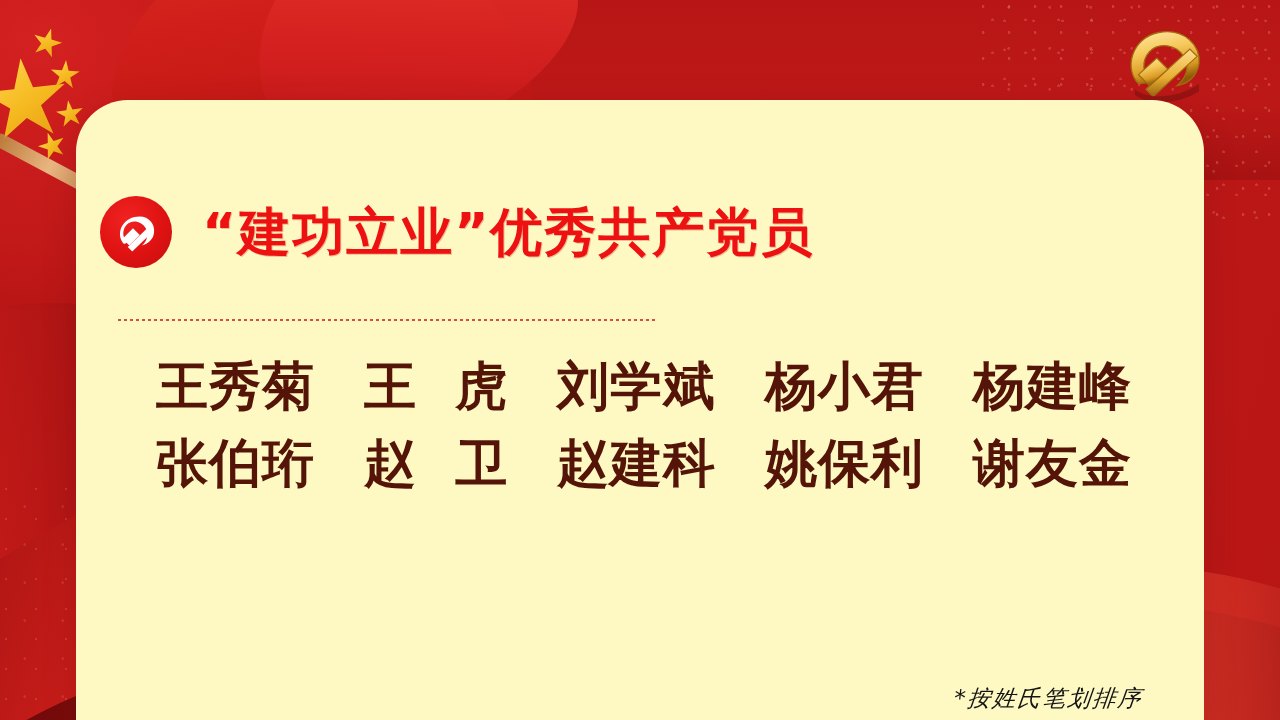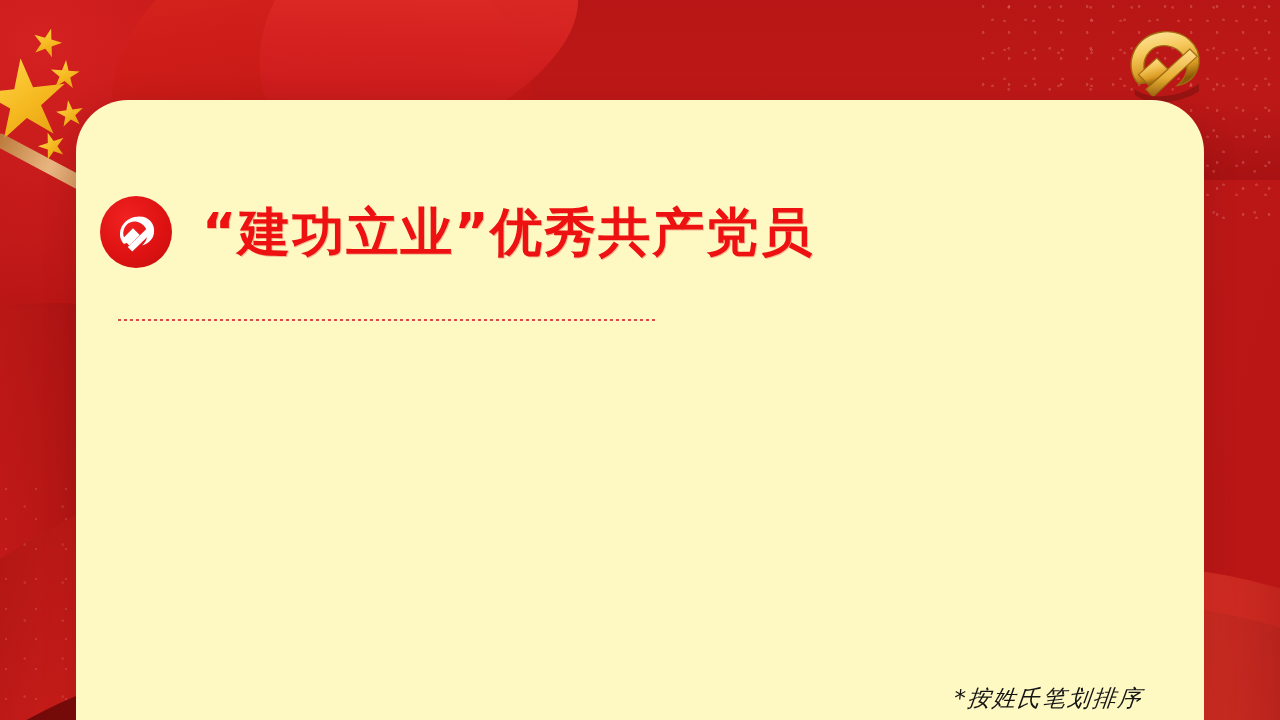--- a/index.html
+++ b/index.html
@@ -302,17 +302,33 @@
             <path d="M21 52 L50 24 L56 30 L27 58 Z"></path>
             <path d="M14 41 L28 27 L37 36 L23 50 Z"></path>
           </g>
         </svg>
       </div>
       <div class="title-text">“建功立业”优秀共产党员</div>
     </div>
 
     <div class="divider"></div>
 
+    <div class="names">
+      <div class="name-row">
+        <span class="name">王秀菊</span>
+        <span class="name two-char">王  虎</span>
+        <span class="name">刘学斌</span>
+        <span class="name">杨小君</span>
+        <span class="name">杨建峰</span>
+      </div>
+      <div class="name-row">
+        <span class="name">张伯珩</span>
+        <span class="name two-char">赵  卫</span>
+        <span class="name">赵建科</span>
+        <span class="name">姚保利</span>
+        <span class="name">谢友金</span>
+      </div>
+    </div>
 
     <div class="footnote">*按姓氏笔划排序</div>
   </div>
 
 </div>
 
 </body></html>

